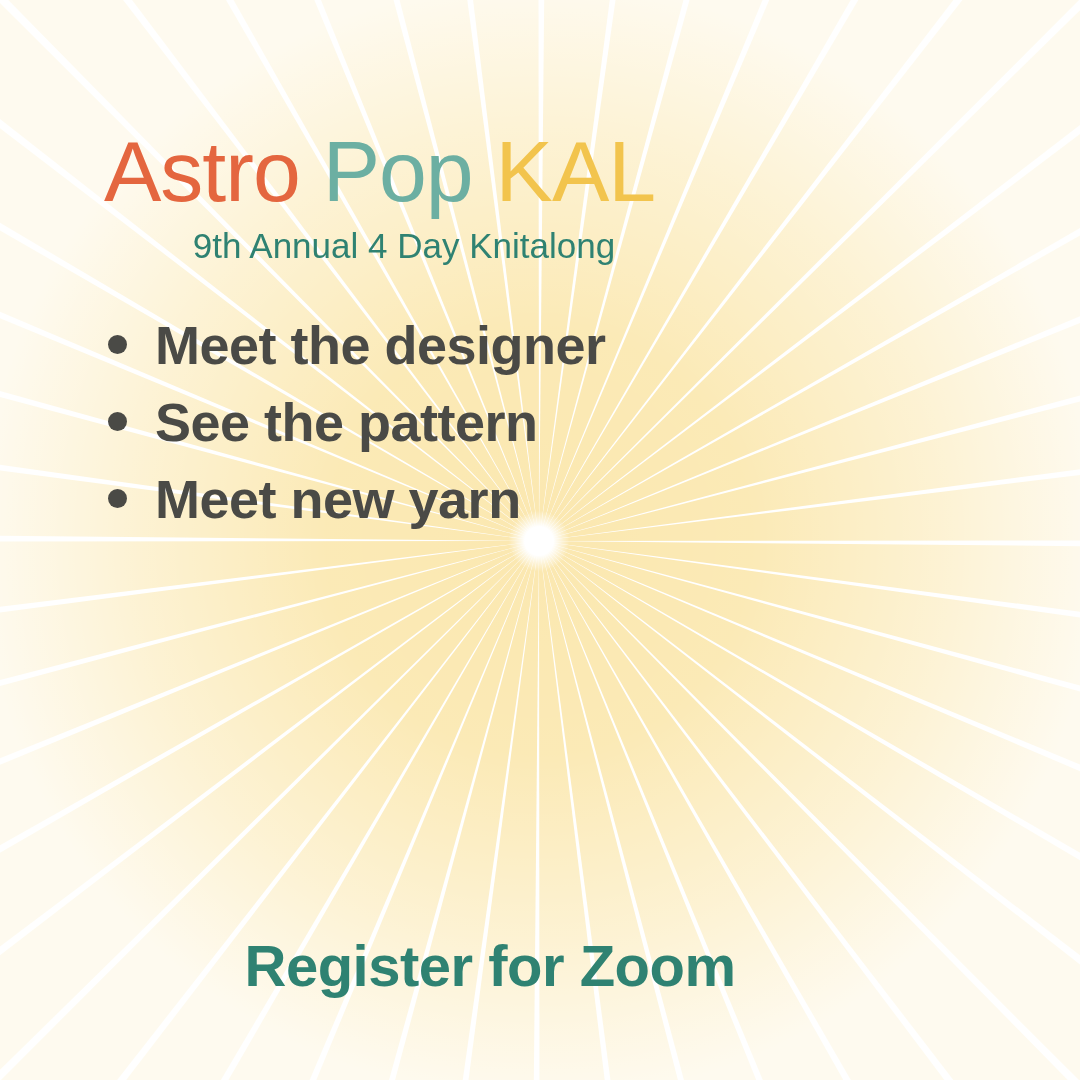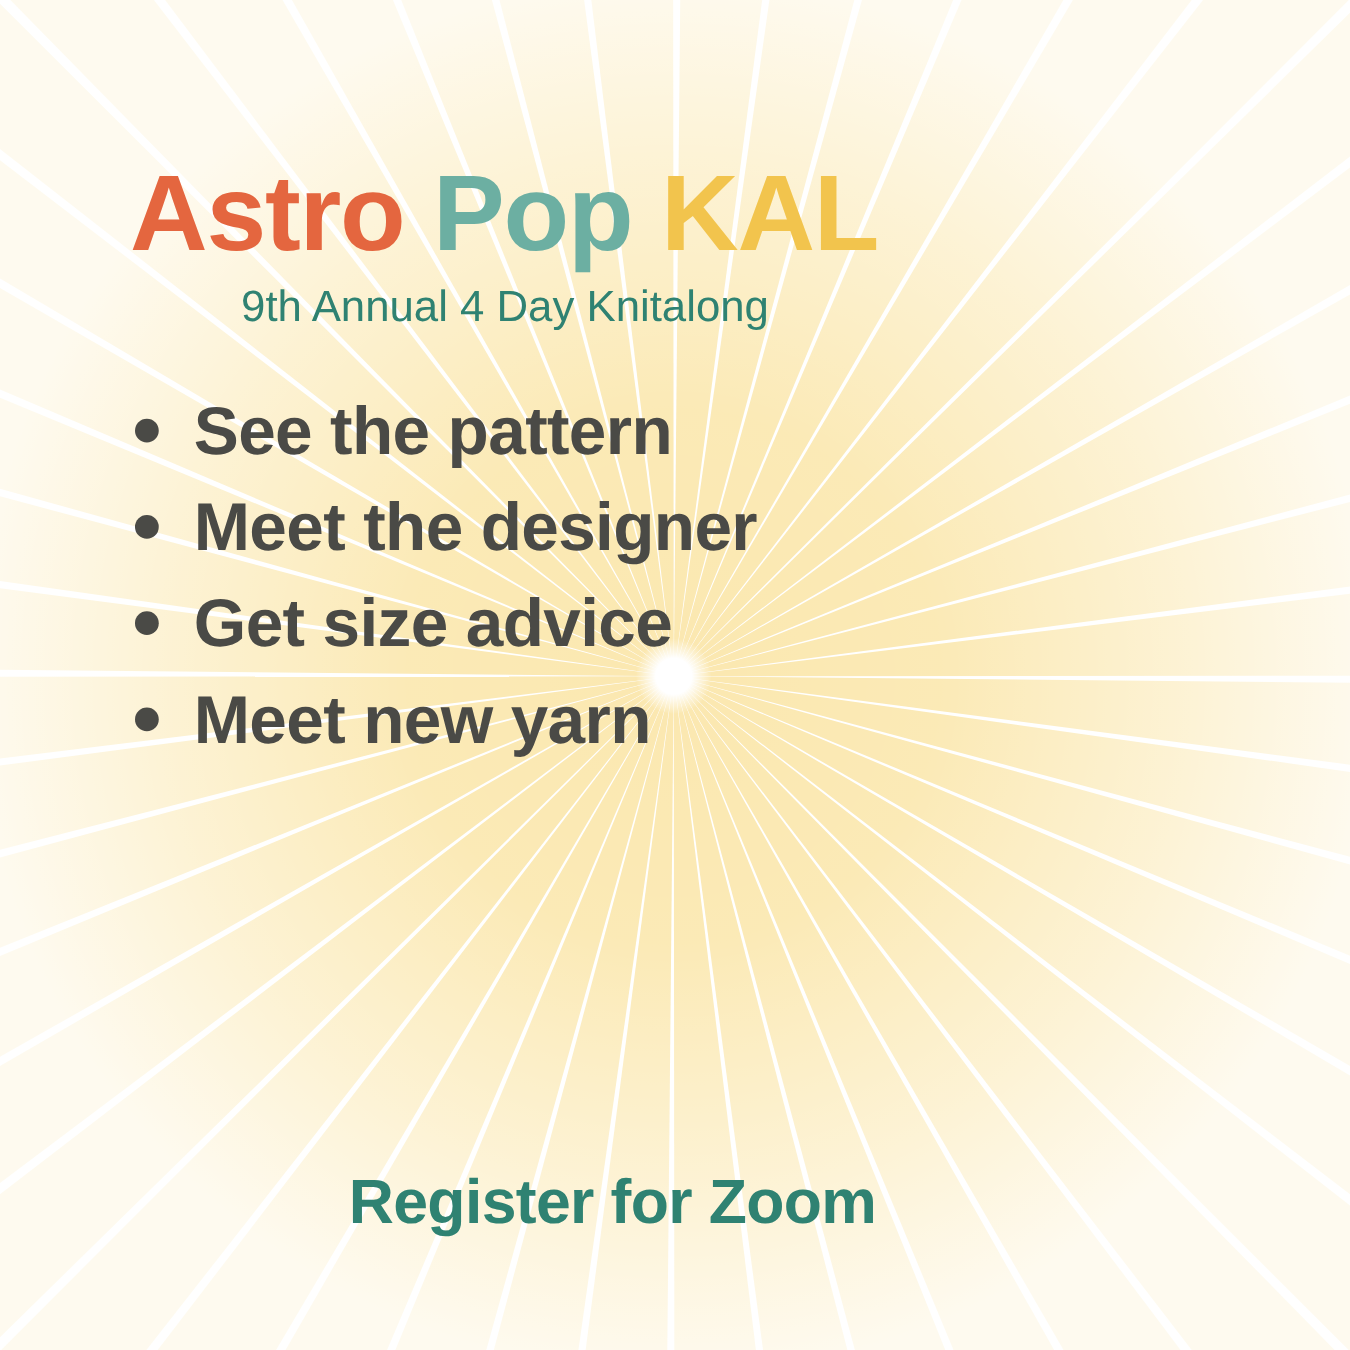--- a/index.html
+++ b/index.html
@@ -47,21 +47,21 @@
   
   .layer { position: absolute; z-index: 5; }
 
   
   #title-block {
     left: 104px; top: 128px;
     width: 620px;
   }
   #title {
     font-size: 86px;
-    font-weight: bold;
+    font-weight: normal;
     line-height: 1.0;
     letter-spacing: -1px;
     white-space: nowrap;
   }
   #title .w { display: inline; }
   #subtitle {
     margin-top: 12px;
     font-size: 35px;
     font-weight: normal;
     letter-spacing: 0px;
@@ -94,21 +94,21 @@
     white-space: nowrap;
   }
 
   
   #cta {
     left: 0px; top: 932px;
     width: 980px;
     text-align: center;
   }
   #cta-text {
-    font-size: 50px;
+    font-size: 58px;
     font-weight: bold;
     letter-spacing: -0.5px;
     display: inline-block;
   }
 
   
   #popsicle { left: 0; top: 0; width: 1080px; height: 1080px; z-index: 4; }
 
   .logo-text { font-family: "Liberation Sans", sans-serif; }
 </style>
@@ -288,29 +288,25 @@
   <div id="title-block" class="layer">
     <div id="title">
       <span class="w" style="color:#E4663F">Astro</span><span>&nbsp;</span><span class="w" style="color:#6CAFA2">Pop</span><span>&nbsp;</span><span class="w" style="color:#F2C44D">KAL</span>
     </div>
     <div id="subtitle" style="color:#2F8272">9th Annual 4 Day Knitalong</div>
   </div>
 
   <div id="bullets" class="layer">
     <div class="bullet-row">
       <span class="bullet-dot"></span>
-      <span class="bullet-text">See the pattern</span>
-    </div>
-    <div class="bullet-row">
-      <span class="bullet-dot"></span>
       <span class="bullet-text">Meet the designer</span>
     </div>
     <div class="bullet-row">
       <span class="bullet-dot"></span>
-      <span class="bullet-text">Get size advice</span>
+      <span class="bullet-text">See the pattern</span>
     </div>
     <div class="bullet-row">
       <span class="bullet-dot"></span>
       <span class="bullet-text">Meet new yarn</span>
     </div>
   </div>
 
   <div id="cta" class="layer">
     <span id="cta-text" style="color:#2F8272">Register for Zoom</span>
   </div>

